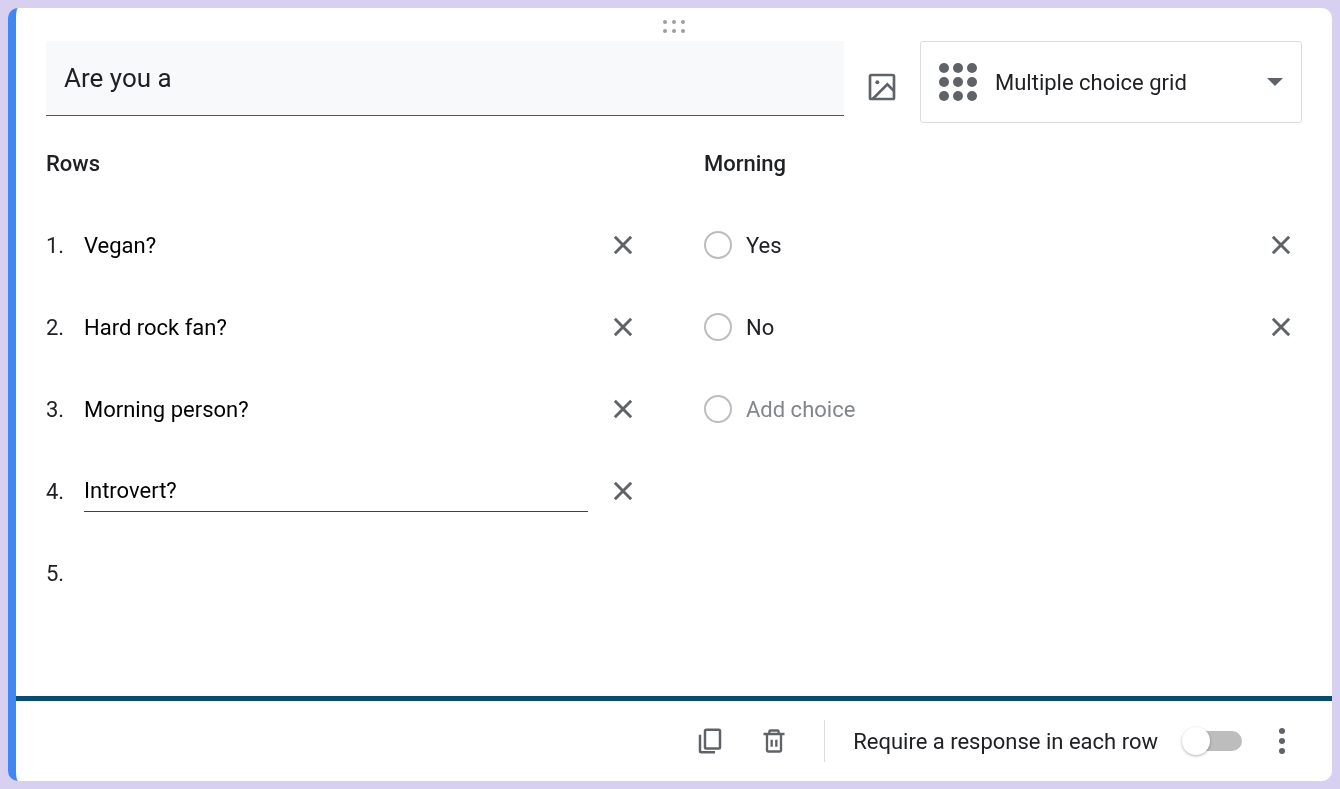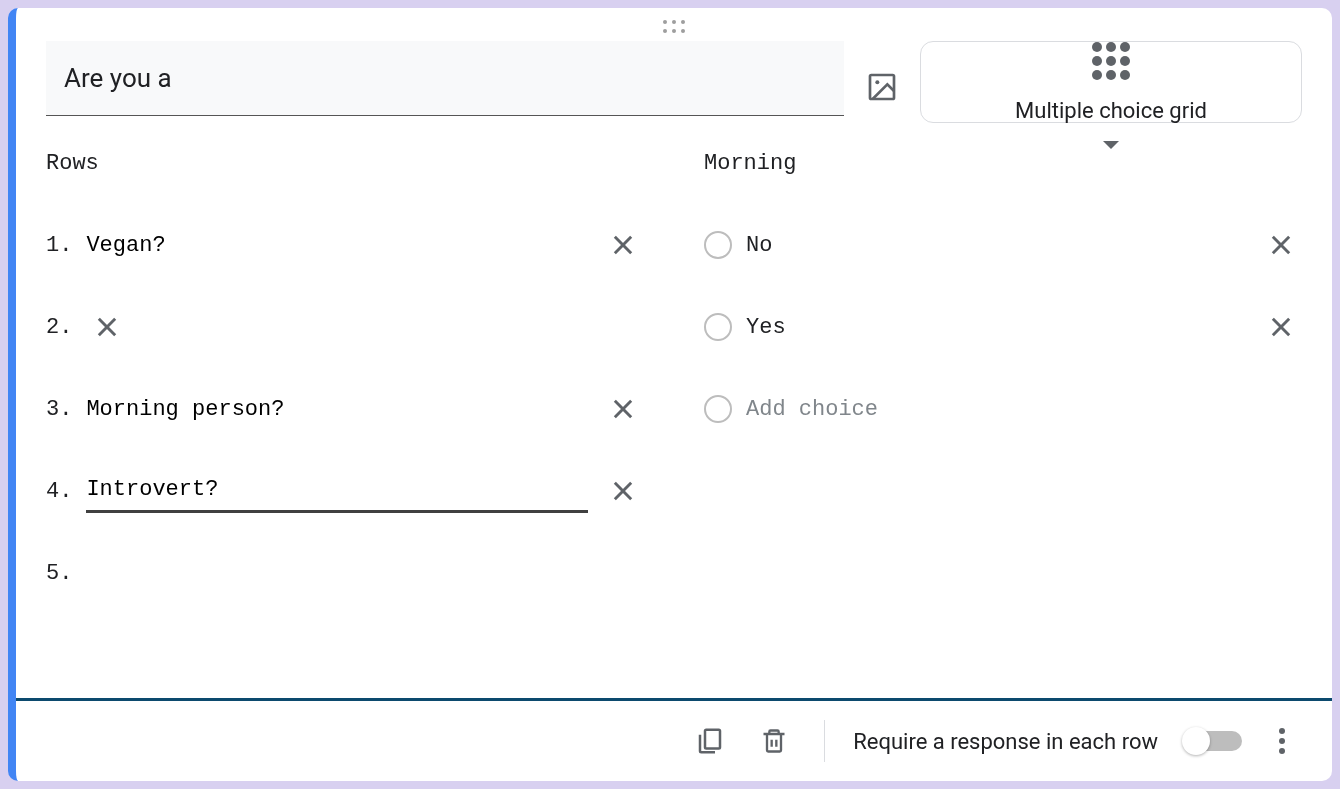--- a/index.html
+++ b/index.html
@@ -69,29 +69,28 @@
       height: 52px;
       display: flex;
       align-items: center;
       justify-content: center;
       margin-top: 20px;
       cursor: pointer;
       color: #5f6368;
     }
     .type-select {
       border: 1px solid #dadce0;
-      border-radius: 13px;
+      border-radius: 3px;
       height: 82px;
       width: 382px;
       display: flex;
       align-items: center;
       padding: 0 18px;
       cursor: pointer;
       gap: 18px;
-      flex-direction: column;
     }
     .grid-icon {
       display: grid;
       grid-template-columns: repeat(3, 10px);
       grid-template-rows: repeat(3, 10px);
       gap: 4px;
     }
     .grid-icon span {
       width: 10px;
       height: 10px;
@@ -110,21 +109,20 @@
       border-right: 8px solid transparent;
       border-top: 8px solid #5f6368;
     }
     .grid-area {
       display: flex;
       gap: 60px;
       flex: 1;
     }
     .rows-col, .cols-col {
       flex: 1;
-      font-family: Liberation Mono, monospace;
     }
     .section-title {
       font-size: 22px;
       font-weight: 500;
       color: #202124;
       margin-bottom: 28px;
     }
     .row-item, .col-item {
       display: flex;
       align-items: center;
@@ -140,21 +138,21 @@
       flex: 1;
       border: none;
       font-size: 22px;
       color: #000000;
       outline: none;
       font-family: inherit;
       padding: 8px 0;
       background: transparent;
     }
     .row-input.active {
-      border-bottom: 3px solid #404040;
+      border-bottom: 1px solid #404040;
     }
     .row-input::placeholder {
       color: #80868b;
     }
     .remove-btn {
       width: 42px;
       height: 42px;
       display: flex;
       align-items: center;
       justify-content: center;
@@ -181,21 +179,21 @@
     .col-input::placeholder {
       color: #80868b;
     }
     .add-placeholder {
       color: #80868b;
       font-size: 22px;
       flex: 1;
       cursor: text;
     }
     .footer {
-      border-top: 3px solid #0c4a6e;
+      border-top: 5px solid #0c4a6e;
       padding: 18px 30px;
       display: flex;
       align-items: center;
       justify-content: flex-end;
       gap: 20px;
     }
     .footer-btn {
       width: 44px;
       height: 44px;
       display: flex;
@@ -302,20 +300,21 @@
           <input class="row-input" value="Vegan?" style="">
           <div class="remove-btn">
             <svg width="28" height="28" viewBox="0 0 24 24" stroke="currentColor" stroke-width="2.5" fill="none">
                 <path d="M5 5l14 14M19 5L5 19"></path>
               </svg>
           </div>
         </div>
 
         <div class="row-item">
           <span class="row-num">2.</span>
+          <input class="row-input" value="Hard rock fan?" style="">
           <div class="remove-btn">
             <svg width="28" height="28" viewBox="0 0 24 24" stroke="currentColor" stroke-width="2.5" fill="none">
                 <path d="M5 5l14 14M19 5L5 19"></path>
               </svg>
           </div>
         </div>
 
         <div class="row-item">
           <span class="row-num">3.</span>
           <input class="row-input" value="Morning person?" style="">
@@ -339,31 +338,31 @@
         <div class="row-item">
           <span class="row-num">5.</span>
         </div>
       </div>
 
       <div class="cols-col">
         <div class="section-title">Morning</div>
 
         <div class="col-item">
           <span class="radio-circle"></span>
-          <input class="col-input" value="No" style="">
+          <input class="col-input" value="Yes" style="">
           <div class="remove-btn">
             <svg width="28" height="28" viewBox="0 0 24 24" stroke="currentColor" stroke-width="2.5" fill="none">
                 <path d="M5 5l14 14M19 5L5 19"></path>
               </svg>
           </div>
         </div>
 
         <div class="col-item">
           <span class="radio-circle"></span>
-          <input class="col-input" value="Yes" style="">
+          <input class="col-input" value="No" style="">
           <div class="remove-btn">
             <svg width="28" height="28" viewBox="0 0 24 24" stroke="currentColor" stroke-width="2.5" fill="none">
                 <path d="M5 5l14 14M19 5L5 19"></path>
               </svg>
           </div>
         </div>
 
 
         <div class="col-item">
           <span class="radio-circle"></span>

